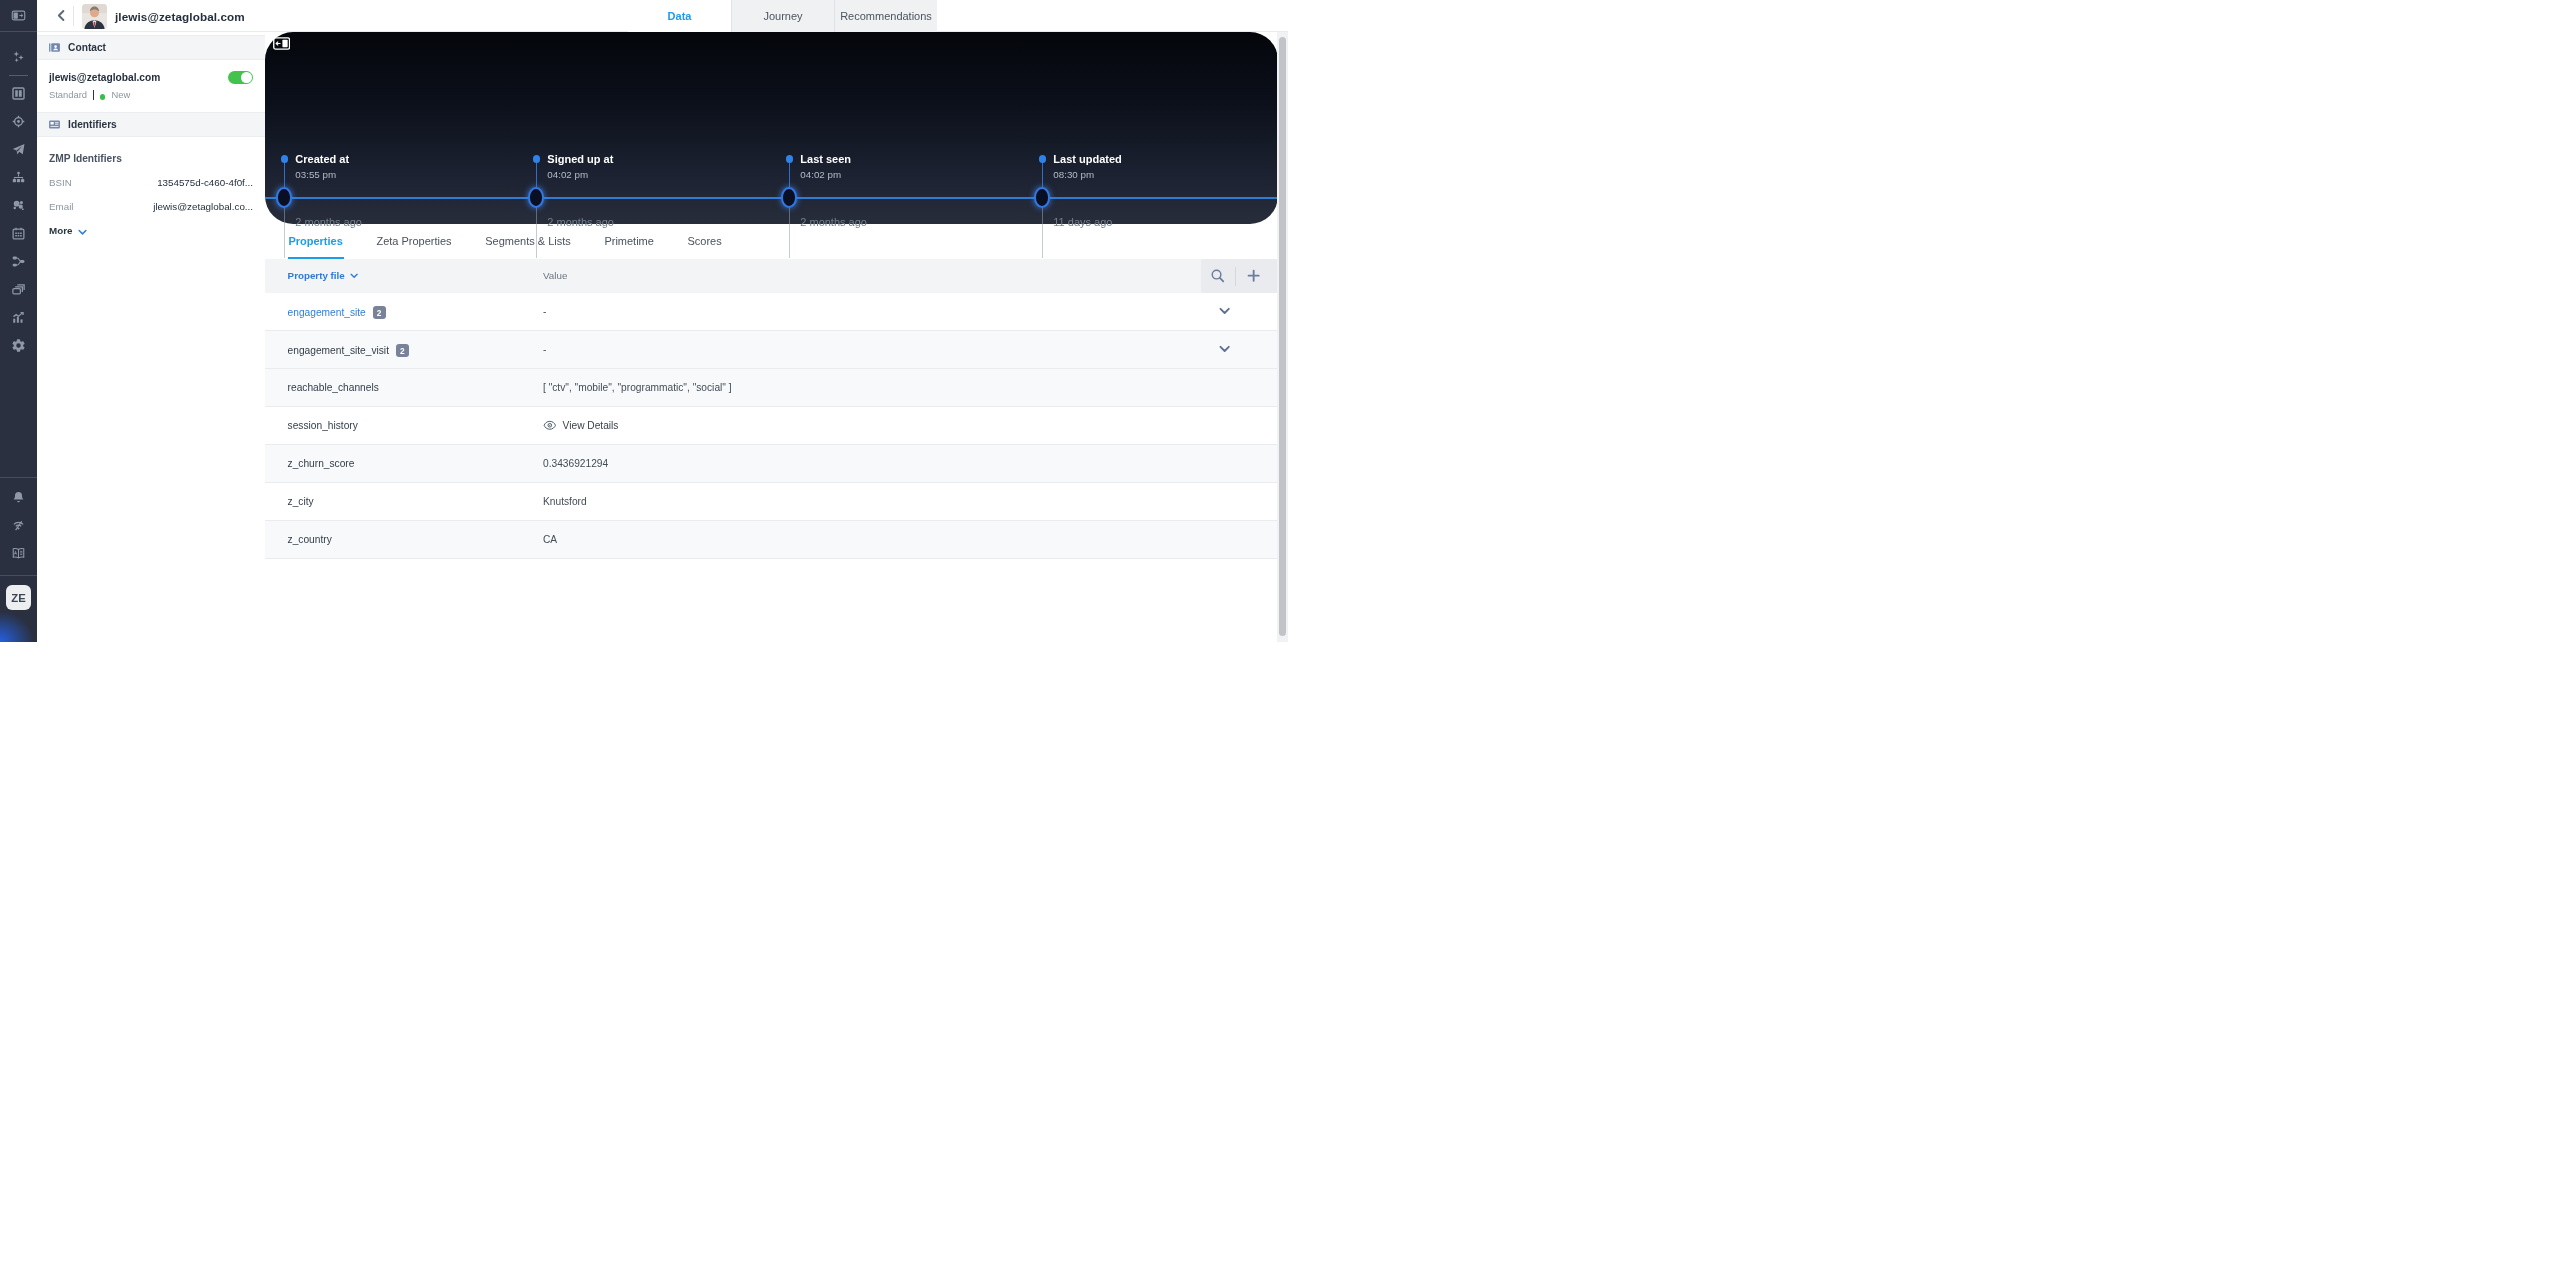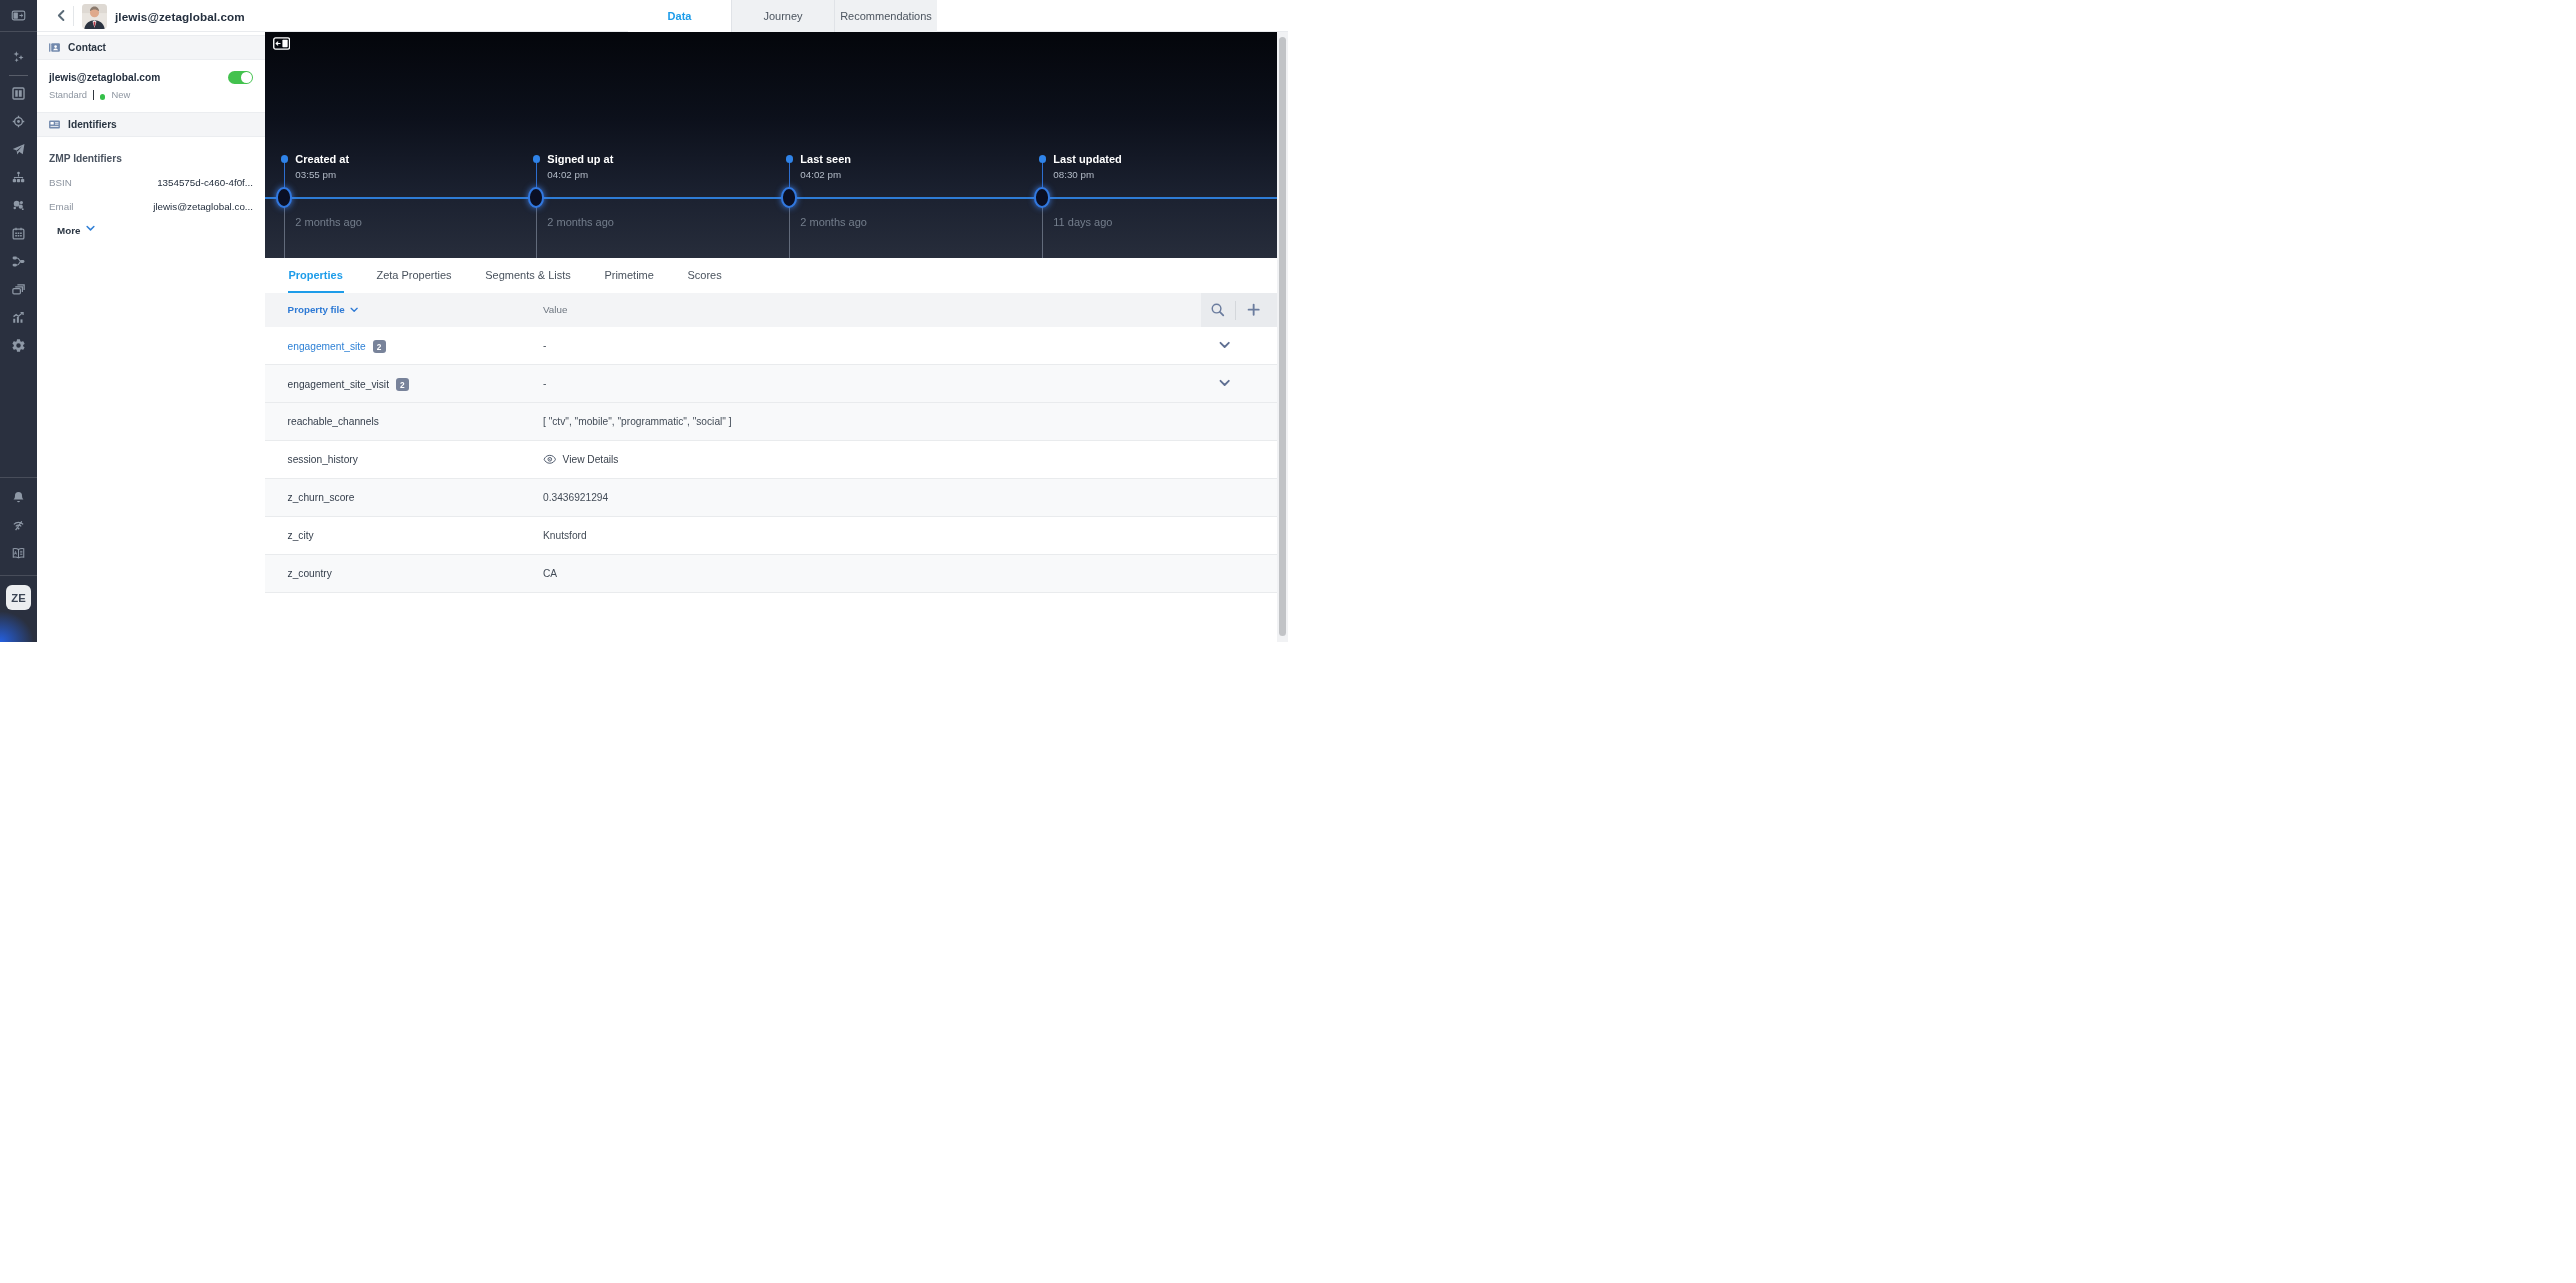--- a/index.html
+++ b/index.html
@@ -42,29 +42,29 @@
   .toggle{width:25px;height:13.6px;border-radius:7.5px;background:#43c24e;position:relative;cursor:pointer;flex:none;}
   .toggle .knob{position:absolute;right:1.5px;top:1.5px;width:10.6px;height:10.6px;border-radius:50%;background:#fff;}
   #c-sub{display:flex;align-items:flex-end;gap:6px;padding-left:12px;margin-top:4.5px;margin-bottom:12px;}
   #c-sub .muted{font-size:9.4px;color:#8d95a0;}
   #c-sub .bar{width:1.1px;height:9.8px;background:#30363e;}
   #c-sub .dot{width:5.3px;height:5.3px;border-radius:50%;background:#35c04a;}
   #zmp-title{padding-left:12px;margin-top:16px;font-size:10.2px;font-weight:bold;color:#49525f;}
   .id-row{display:flex;justify-content:space-between;padding:0 12px;margin-top:13px;}
   .id-row .lbl{font-size:9.8px;color:#8d95a0;}
   .id-row .val{font-size:9.8px;color:#242f3e;}
-  #more-row{display:flex;align-items:flex-start;gap:5.3px;padding-left:20px;margin-top:13px;cursor:pointer;}
+  #more-row{display:flex;align-items:flex-end;gap:5.3px;padding-left:12px;margin-top:13px;cursor:pointer;}
   #more-row .txt{font-size:9.8px;font-weight:bold;color:#2a3542;}
 
   
   #main{position:absolute;left:265px;top:32px;width:1013px;bottom:0;background:#fff;}
 
   
-  #timeline{position:relative;width:1013px;height:226px;
-    background:linear-gradient(180deg,#04060b 0%,#0c101b 38%,#1b2130 72%,#272d3b 100%);}
+  #timeline{position:relative;width:1013px;height:192px;
+    background:linear-gradient(180deg,#04060b 0%,#0c101b 38%,#1b2130 72%,#272d3b 100%);border-radius:28px;}
   #collapse-btn{position:absolute;left:7.5px;top:5.3px;cursor:pointer;}
   #tl-line{position:absolute;left:0;top:165px;width:1013px;height:1.9px;background:#2e7cd6;}
   .tl-event{position:absolute;top:0;height:226px;}
   .tl-event .vline-top{position:absolute;left:0;top:127px;width:1.1px;height:39px;background:#2d6ecf;}
   .tl-event .vline-bot{position:absolute;left:0;top:167px;width:0.8px;bottom:0;background:rgba(150,160,178,.55);}
   .tl-event .dot{position:absolute;left:-3.4px;top:123px;width:7.5px;height:7.5px;border-radius:50%;background:#2f83e8;}
   .tl-event .node{position:absolute;left:-8.3px;top:155px;width:16.6px;height:21px;border-radius:50%;
     background:#0a0f24;border:2.3px solid #3178e0;box-shadow:0 0 6.8px rgba(64,131,240,.9);}
   .tl-event .label{position:absolute;left:11.3px;top:121px;font-size:11px;font-weight:bold;color:#fff;white-space:nowrap;}
   .tl-event .time{position:absolute;left:11.3px;top:137px;font-size:9.8px;color:#b3bbc7;white-space:nowrap;}

